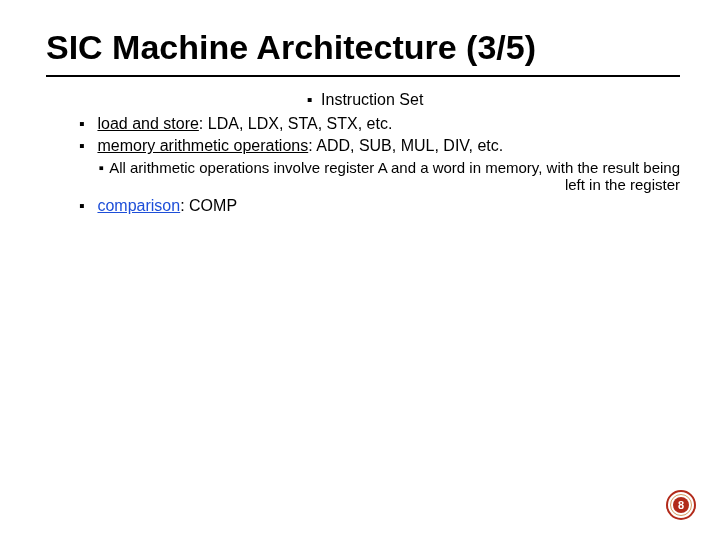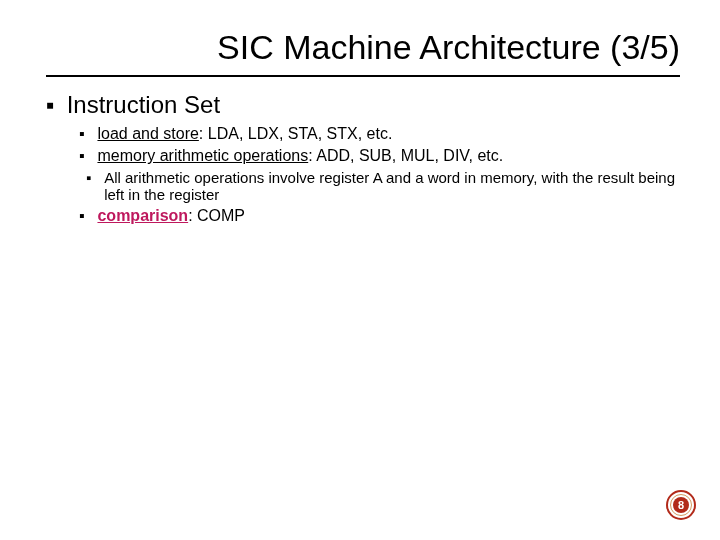--- a/index.html
+++ b/index.html
@@ -14,55 +14,56 @@
   }
   .slide {
     position: relative;
     width: 720px;
     height: 540px;
     box-sizing: border-box;
     padding: 28px 40px 0 46px;
   }
   .title {
     font-size: 34px;
-    font-weight: normal;
+    font-weight: bold;
     line-height: 1.15;
     margin: 0 0 6px 0;
-    text-align: right;
   }
   .title-rule {
     border: none;
     border-top: 2px solid #000;
     margin: 8px 0 14px 0;
   }
   .lvl1 {
-    font-size: 24px;
+    font-size: 16px;
     margin: 2px 0 6px 0;
+    text-align: center;
   }
   .lvl2 {
     font-size: 16px;
     margin: 4px 0 4px 33px;
   }
   .lvl3 {
     font-size: 15px;
     margin: 4px 0 4px 40px;
+    text-align: right;
   }
   .bullet {
     display: inline-block;
     width: 14px;
     vertical-align: top;
   }
   .txt {
     display: inline-block;
     vertical-align: top;
   }
   .lvl2 .txt { max-width: 600px; }
   .lvl3 .txt { max-width: 572px; }
   .ul { text-decoration: underline; }
-  .red { color: #be185d; font-weight: bold; }
+  .red { color: #1d4ed8; }
   .page-badge {
     position: absolute;
     right: 24px;
     bottom: 20px;
     width: 30px;
     height: 30px;
   }
   .page-badge .ring1 {
     position: absolute; inset: 0;
     border: 2px solid #b22a1a;

